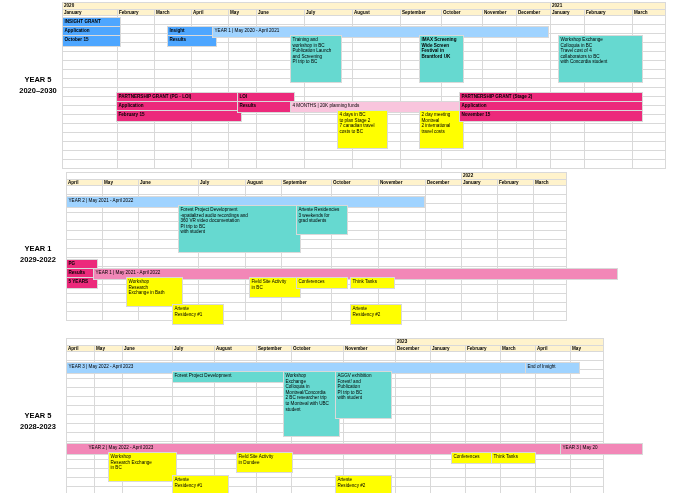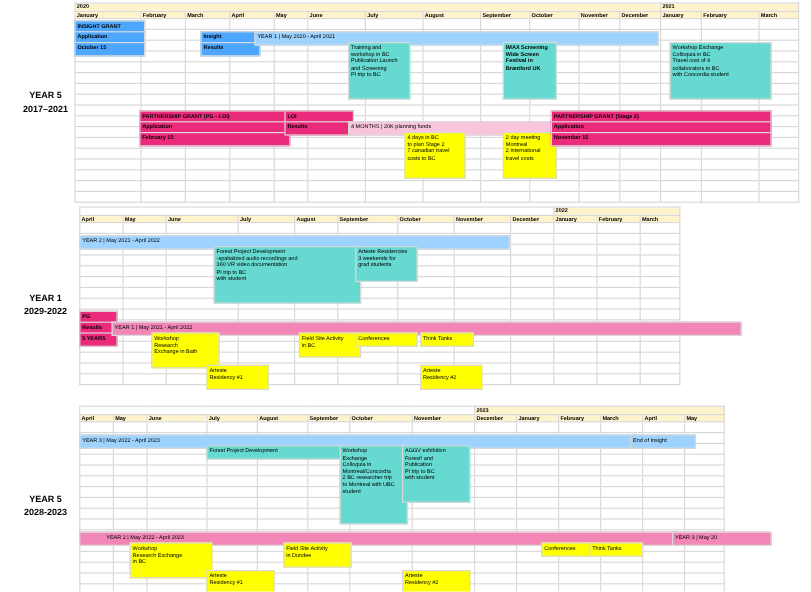--- a/index.html
+++ b/index.html
@@ -23,21 +23,21 @@
   .c-pink-m{background:#f287b7;}
   .c-yellow{background:#ffff00;}
 </style>
 </head>
 <body>
 
 <div class="sheet">
 
   <div class="yearlabel" style="left:8px;top:74px;width:60px;">
     <div>YEAR 5</div>
-    <div>2017–2021</div>
+    <div>2020–2030</div>
   </div>
 
   <div class="blk" style="left:62px;top:2px;">
     <table class="g">
       <colgroup>
         <col style="width:55px">
           <col style="width:37px">
           <col style="width:37px">
           <col style="width:37px">
         <col style="width:28px">

